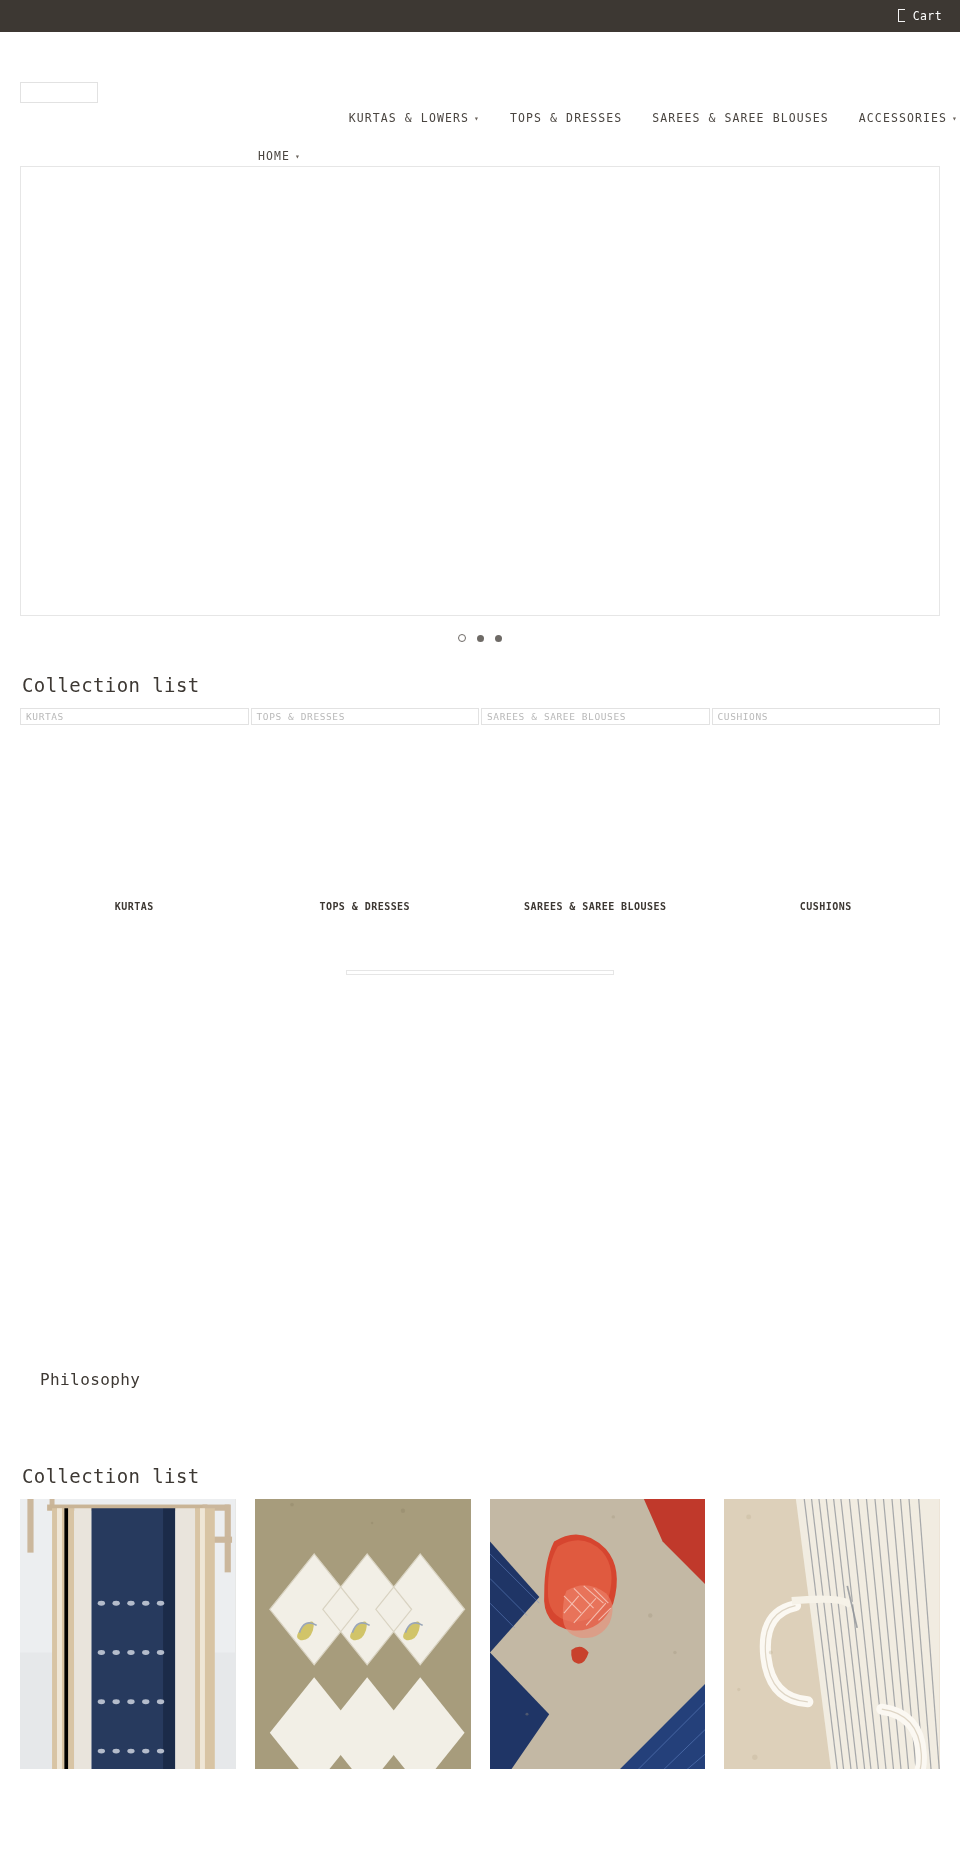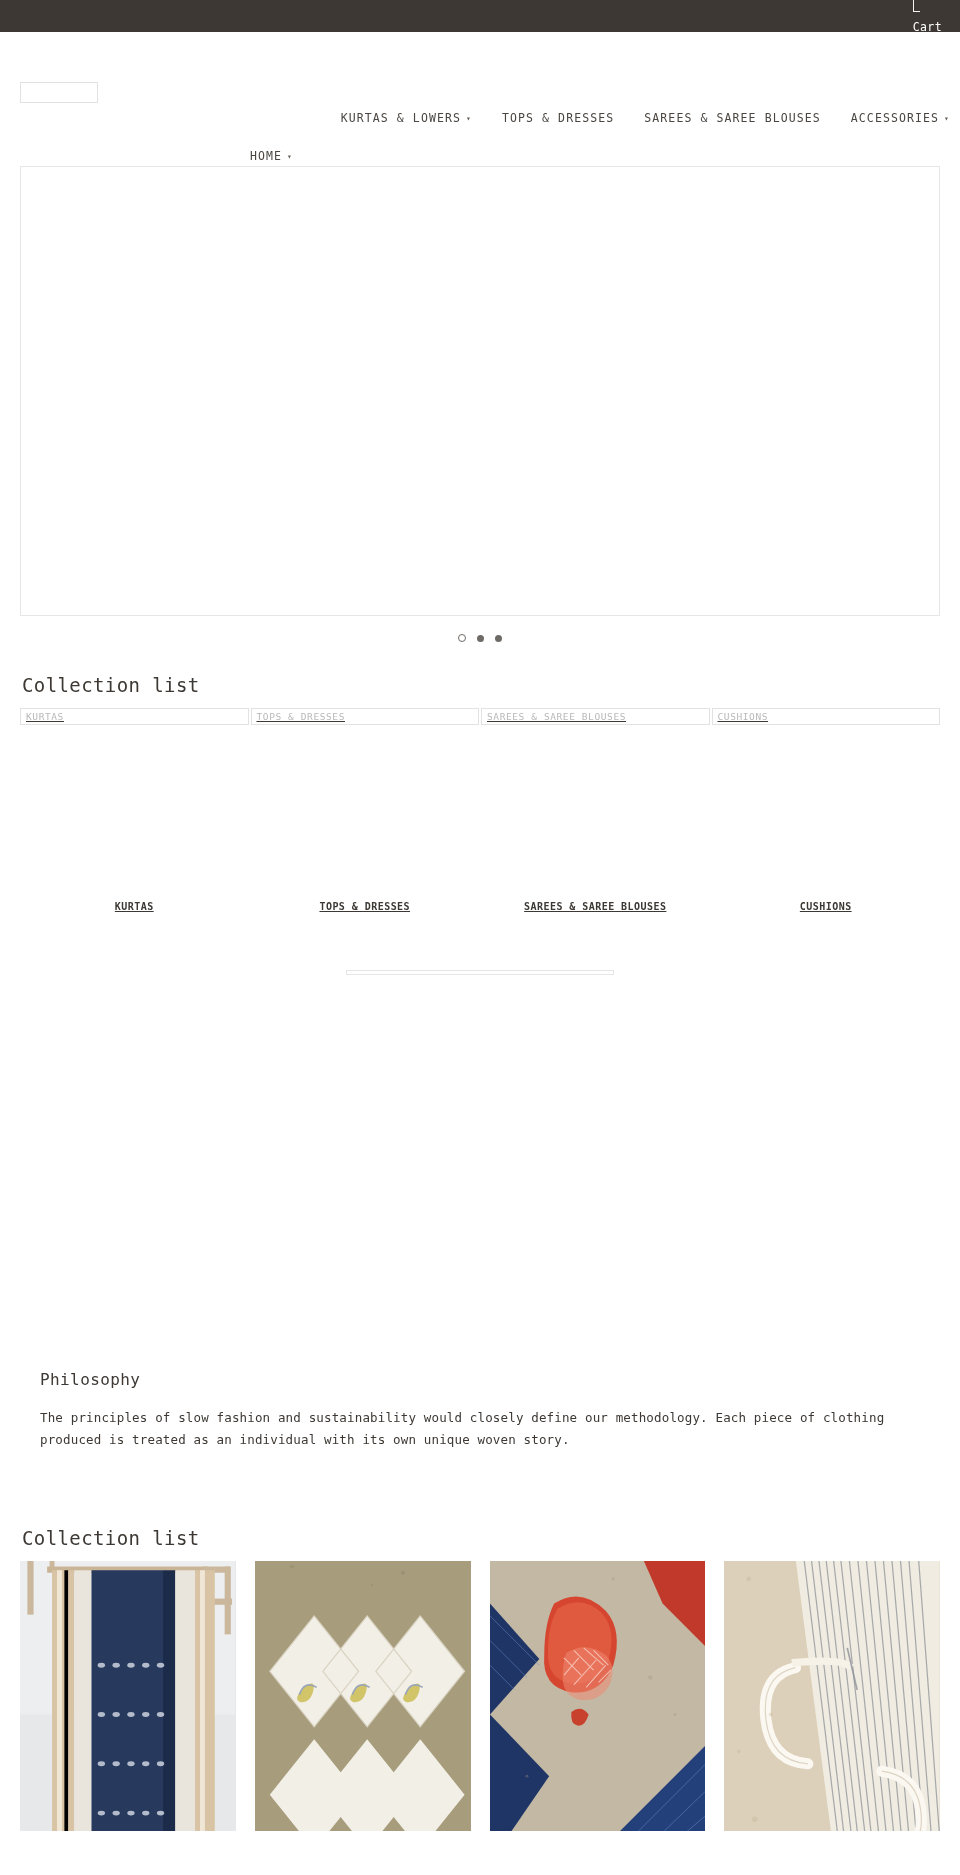--- a/index.html
+++ b/index.html
@@ -26,21 +26,20 @@
     padding-right: 18px;
   }
   .cart-link {
     display: flex;
     align-items: flex-start;
     gap: 8px;
     color: #ffffff;
     font-size: 11.5px;
     letter-spacing: 0.4px;
     text-decoration: none;
-    flex-direction: column;
   }
   .cart-icon {
     display: inline-block;
     width: 7px;
     height: 13px;
     border: 1.5px solid #ffffff;
     border-right: none;
     opacity: .95;
   }
 
@@ -54,21 +53,21 @@
     position: absolute;
     left: 20px;
     top: 50px;
     width: 78px;
     height: 21px;
     border: 1px solid #e2e2e2;
     background: #fff;
   }
   .main-nav {
     position: absolute;
-    right: 10px;
+    right: 2px;
     top: 72px;
     width: 700px;
     display: flex;
     flex-wrap: wrap;
     justify-content: flex-end;
     align-items: flex-start;
     gap: 0 30px;
   }
   .nav-item {
     display: inline-flex;
@@ -140,21 +139,20 @@
     color: #3d3833;
     margin: 0 0 12px 22px;
   }
 
   
   .collection-grid {
     display: grid;
     grid-template-columns: repeat(4, 1fr);
     gap: 0 2px;
     padding: 0 20px;
-    text-decoration: underline;
   }
   .collection-card {
     display: block;
     text-decoration: none;
     color: inherit;
   }
   .collection-thumb-broken {
     height: 17px;
     border: 1px solid #e2e2e2;
     background: #fff;
@@ -309,21 +307,20 @@
       </div>
       <div class="collection-caption">CUSHIONS</div>
     </a>
   </div>
 
   <div class="rule-block"></div>
 </section>
 
 <section class="philosophy">
   <h2>Philosophy</h2>
-  <p>The principles of slow fashion and sustainability would closely define our methodology. Each piece of clothing produced is treated as an individual with its own unique woven story.</p>
 </section>
 
 <section class="photo-section">
   <h2 class="section-title">Collection list</h2>
 
   <div class="photo-grid">
 
     <a class="photo-card" href="#">
       <div class="photo-tile">
         <svg viewBox="0 0 175 270" preserveAspectRatio="xMidYMid slice" aria-hidden="true">

